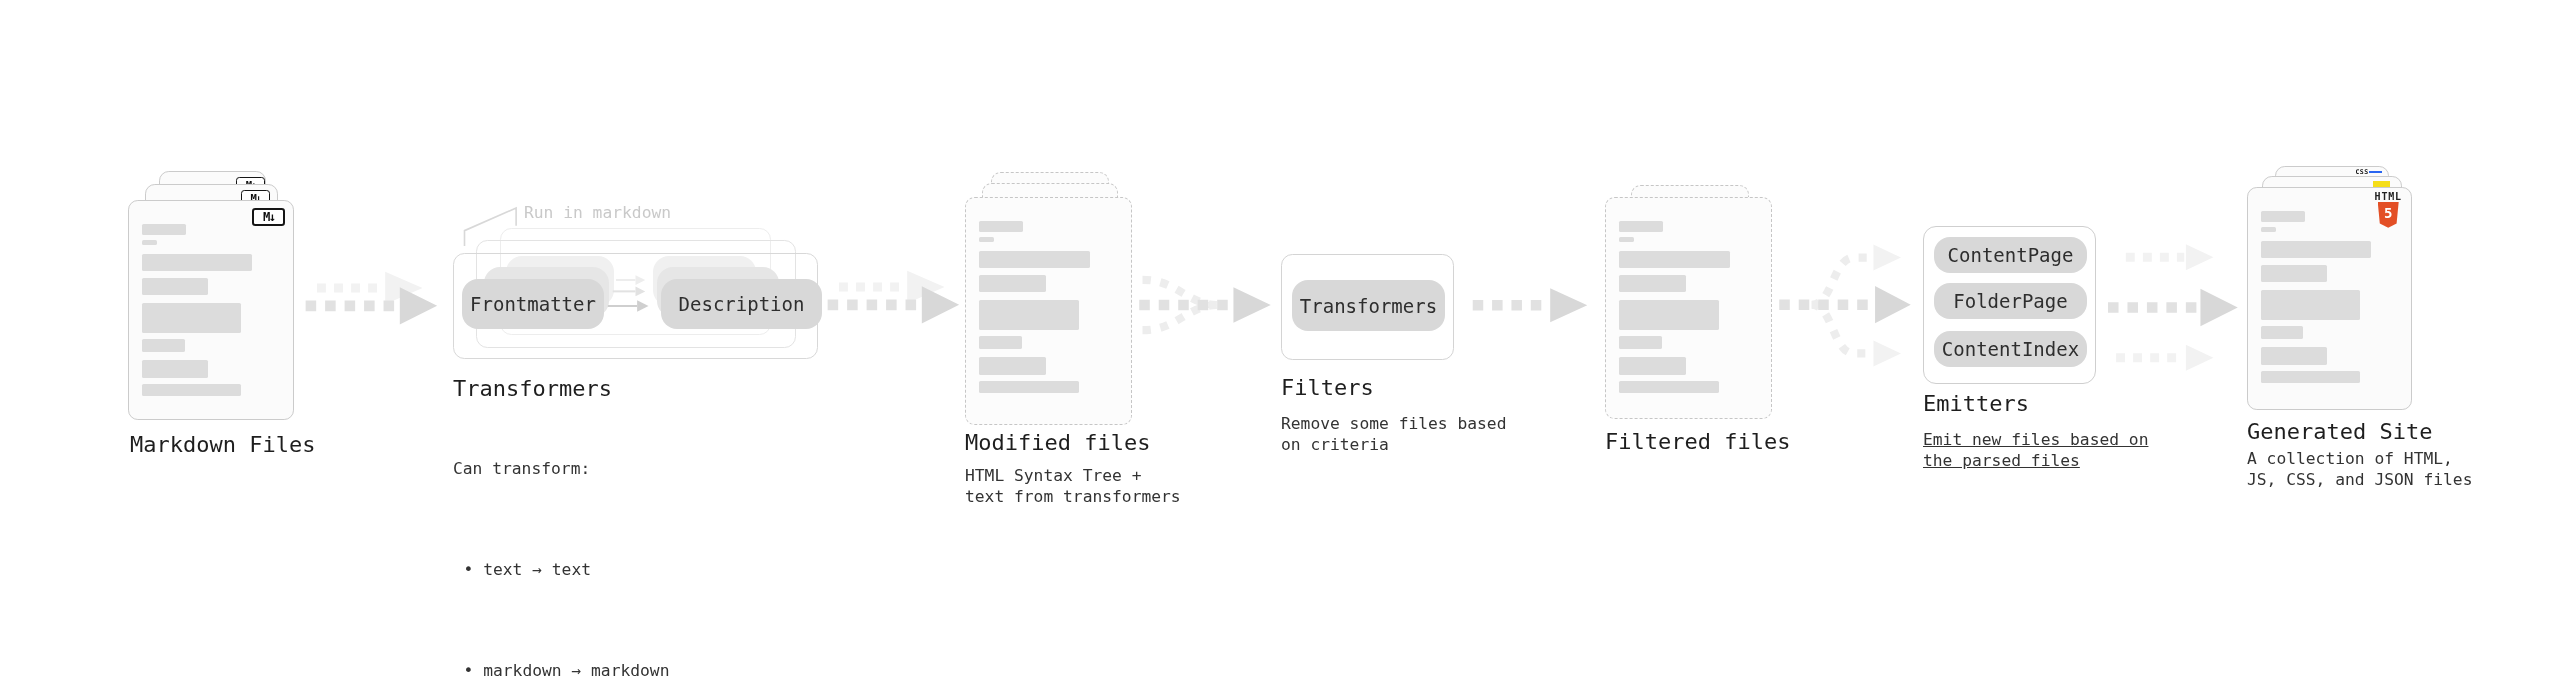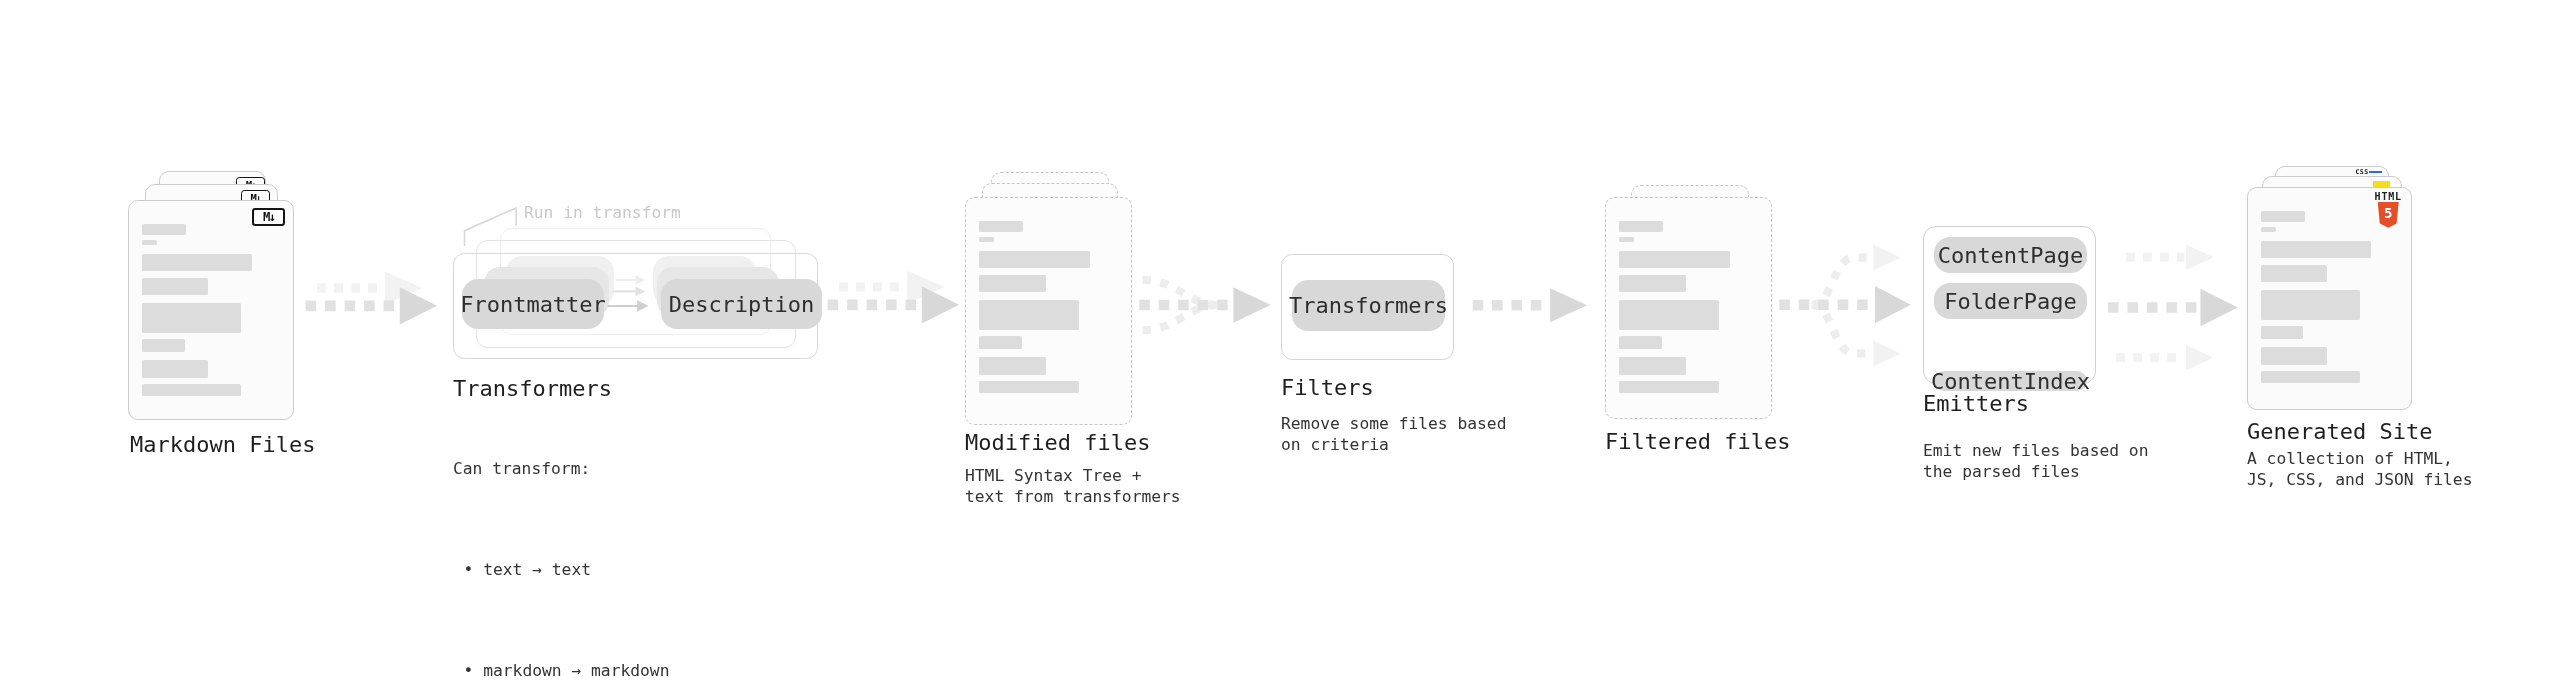--- a/index.html
+++ b/index.html
@@ -19,21 +19,21 @@
   .md-badge.small{width:29px;height:15.4px;font-size:10.6px;border-width:1.6px;}
 
   
   .obox{position:absolute;border:1.6px solid #d8d8d8;border-radius:11.4px;background:transparent;box-sizing:border-box;}
   .obox.filled{background:#ffffff;}
   .obox.mid{border-color:#e3e3e3;}
   .obox.back{border-color:#ededed;}
 
   
   .pill{position:absolute;border-radius:16px;background:#d8d8d8;display:flex;align-items:center;justify-content:center;
-        font-size:22px;color:#2e2e2e;box-sizing:border-box;white-space:nowrap;}
+        font-size:19px;color:#2e2e2e;box-sizing:border-box;white-space:nowrap;}
   .pill.ghost1{background:#e6e6e6;}
   .pill.ghost2{background:#f0f0f0;}
 
   
   .title{position:absolute;font-size:22px;font-weight:500;color:#1e1e1e;white-space:pre;}
   .desc{position:absolute;font-size:16.3px;color:#333;line-height:21px;white-space:pre;}
   .note{position:absolute;font-size:16.3px;color:#c9c9c9;white-space:pre;}
   .bullet{padding-left:10.6px;margin-top:38px;}
 
   
@@ -112,21 +112,21 @@
         <polygon points="40,6 40,18 52,12" fill="#ededed"></polygon>
       <line class="mini" x1="12" y1="26" x2="40" y2="26" stroke="#e2e2e2"></line>
         <polygon points="40,20 40,32 52,26" fill="#e2e2e2"></polygon>
       <line class="mini" x1="6" y1="44" x2="42" y2="44" stroke="#cfcfcf"></line>
         <polygon points="42,37 42,51 56,44" fill="#cfcfcf"></polygon>
     </svg>
 
     <svg class="arrow" style="left:453px;top:200px;" width="73" height="50" viewBox="0 0 90 62">
       <polyline class="bracket" points="14,57 14,38 78,10 78,32"></polyline>
     </svg>
-    <div class="note" style="left:524px;top:203px;">Run in transform</div>
+    <div class="note" style="left:524px;top:203px;">Run in markdown</div>
 
     <div class="title" style="left:453px;top:376px;">Transformers</div>
     <div class="desc" style="left:453px;top:416px;">
       <div>Can transform:</div>
       <div class="bullet">• text → text</div>
       <div class="bullet">• markdown → markdown</div>
       <div class="bullet">• html → html</div>
     </div>
   </div>
 
@@ -200,23 +200,23 @@
     <path class="curve" d="M44,82 C70,82 70,142 96,142 L118,142"></path>
     <polygon class="head-faint" points="120,126 120,158 154,142"></polygon>
     <line class="dash dark" x1="4" y1="82" x2="118" y2="82"></line>
     <polygon class="head-dark" points="122,59 122,105 166,82"></polygon>
   </svg>
 
   <div>
     <div class="obox filled" style="left:1923px;top:226px;width:173px;height:158px;border-radius:13px;border-color:#cfcfcf;"></div>
     <div class="pill" style="left:1934px;top:237px;width:153px;height:36px;">ContentPage</div>
     <div class="pill" style="left:1934px;top:283px;width:153px;height:36px;">FolderPage</div>
-    <div class="pill" style="left:1934px;top:331px;width:153px;height:20px;margin-top:40px;">ContentIndex</div>
+    <div class="pill" style="left:1934px;top:331px;width:153px;height:36px;">ContentIndex</div>
     <div class="title" style="left:1923px;top:391px;">Emitters</div>
-    <div class="desc" style="left:1923px;top:440px;">Emit new files based on
+    <div class="desc" style="left:1923px;top:429px;text-decoration:underline;">Emit new files based on
 the parsed files</div>
   </div>
 
   <svg class="arrow" style="left:2106px;top:241px;" width="137" height="133" viewBox="0 0 168 164">
     <line class="dash faint" x1="24" y1="20" x2="96" y2="20"></line>
     <polygon class="head-faint" points="98,4 98,36 132,20"></polygon>
     <line class="dash dark" x1="2" y1="82" x2="114" y2="82"></line>
     <polygon class="head-dark" points="116,59 116,105 162,82"></polygon>
     <line class="dash faint" x1="12" y1="144" x2="92" y2="144"></line>
     <polygon class="head-faint" points="98,128 98,160 132,144"></polygon>

